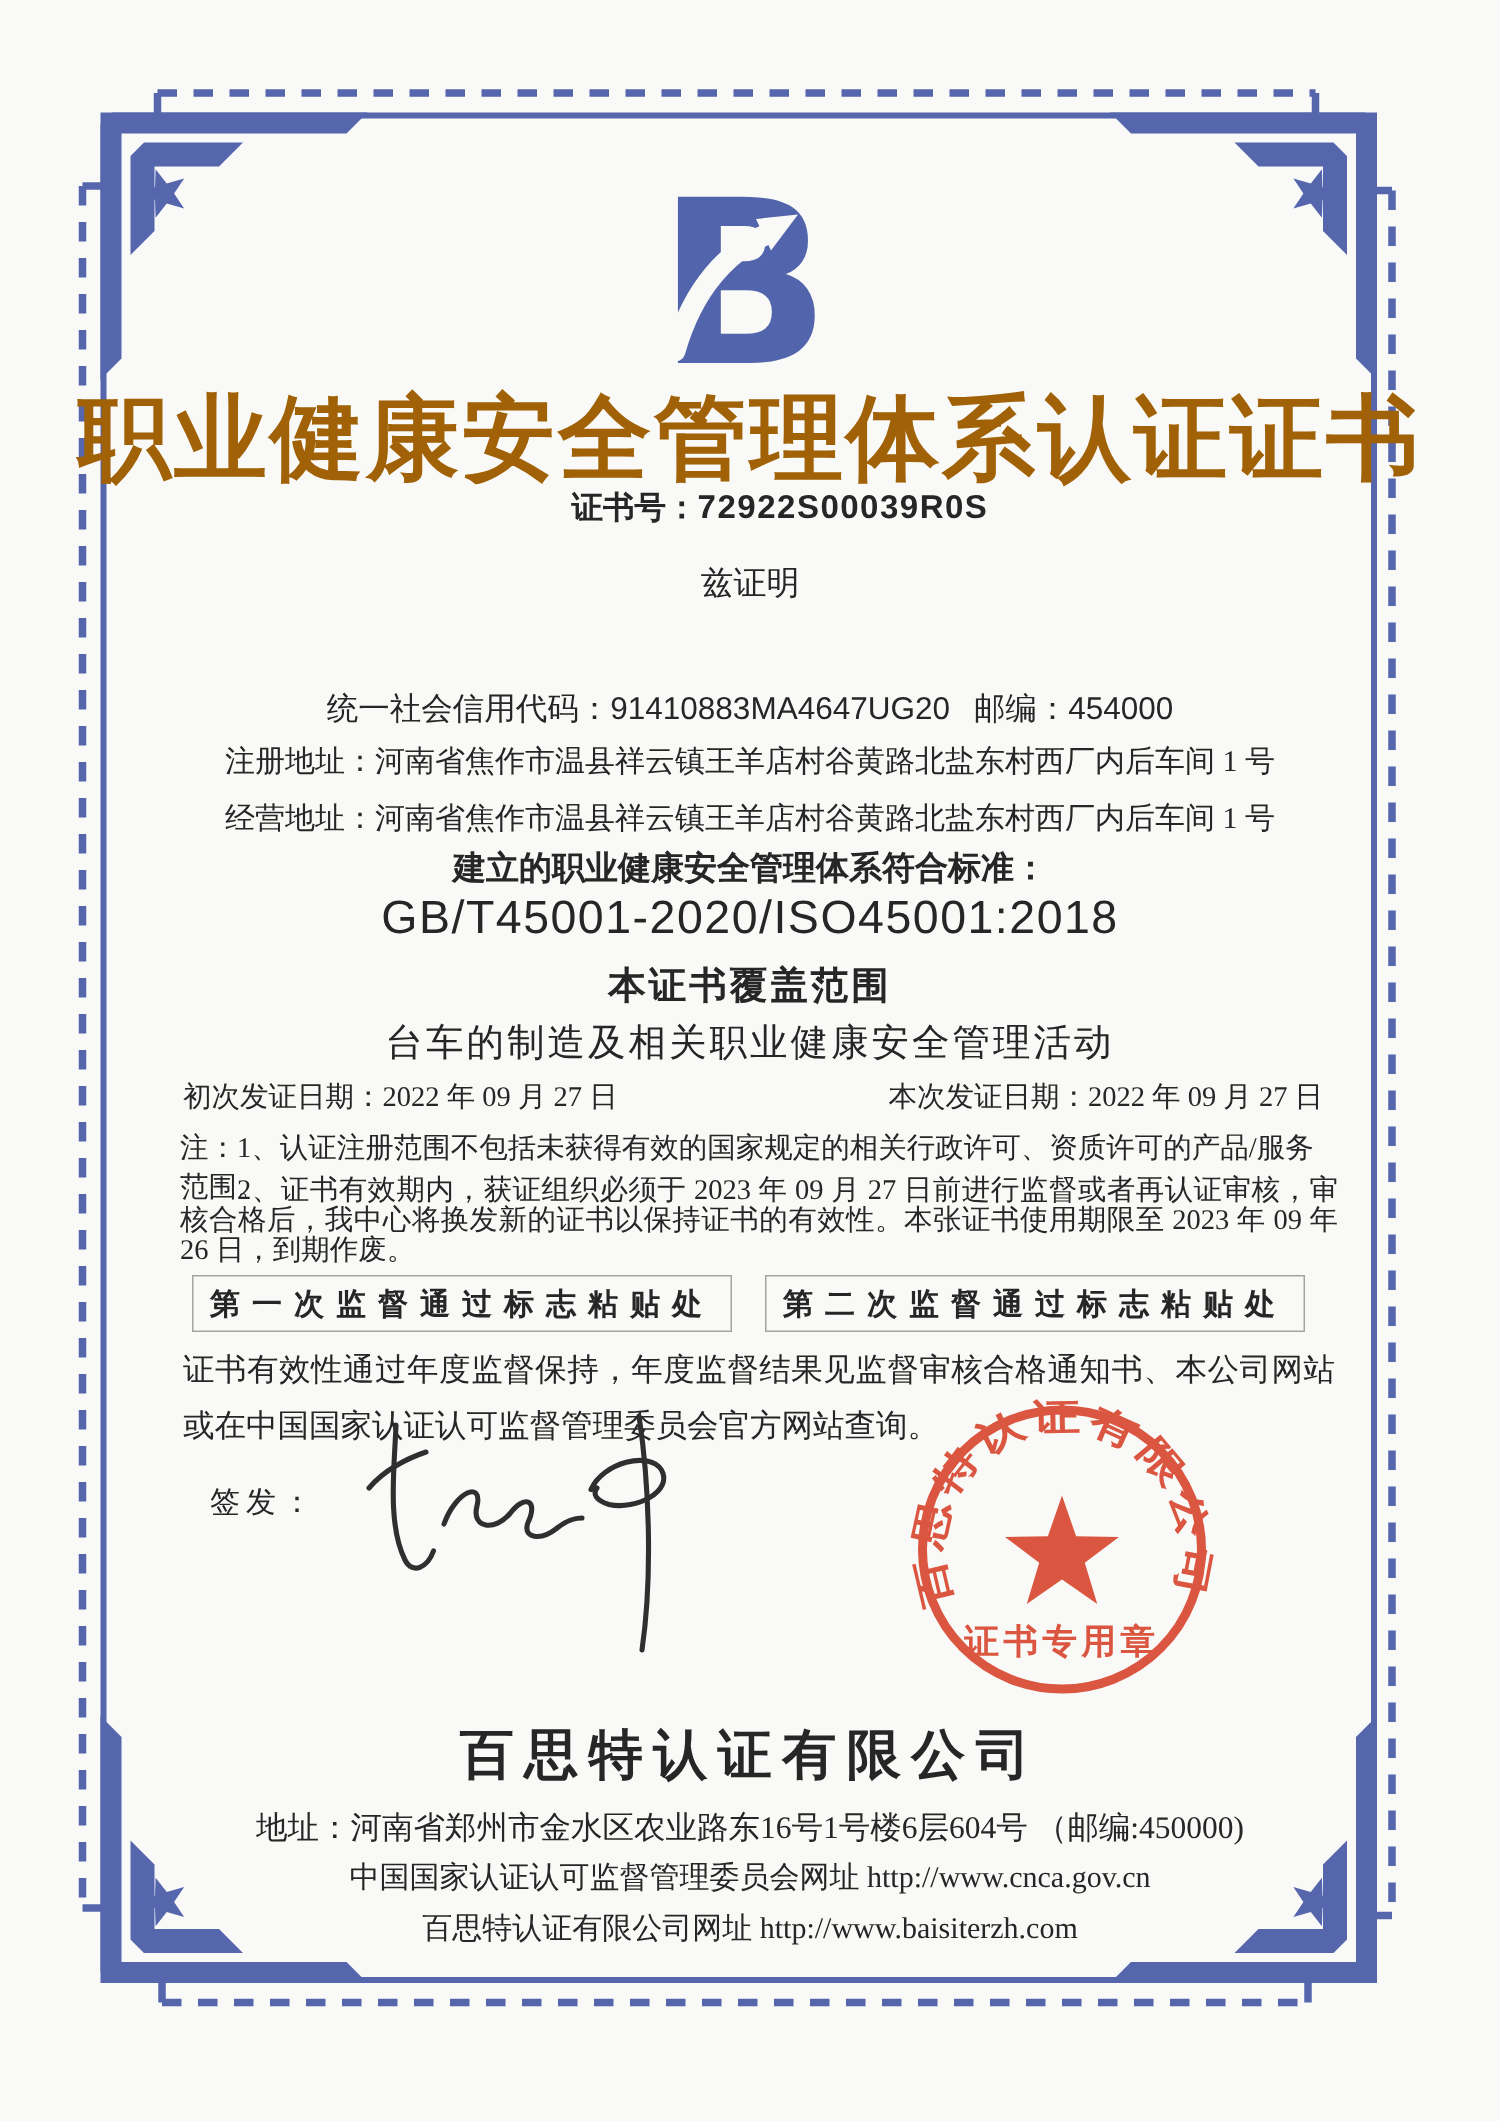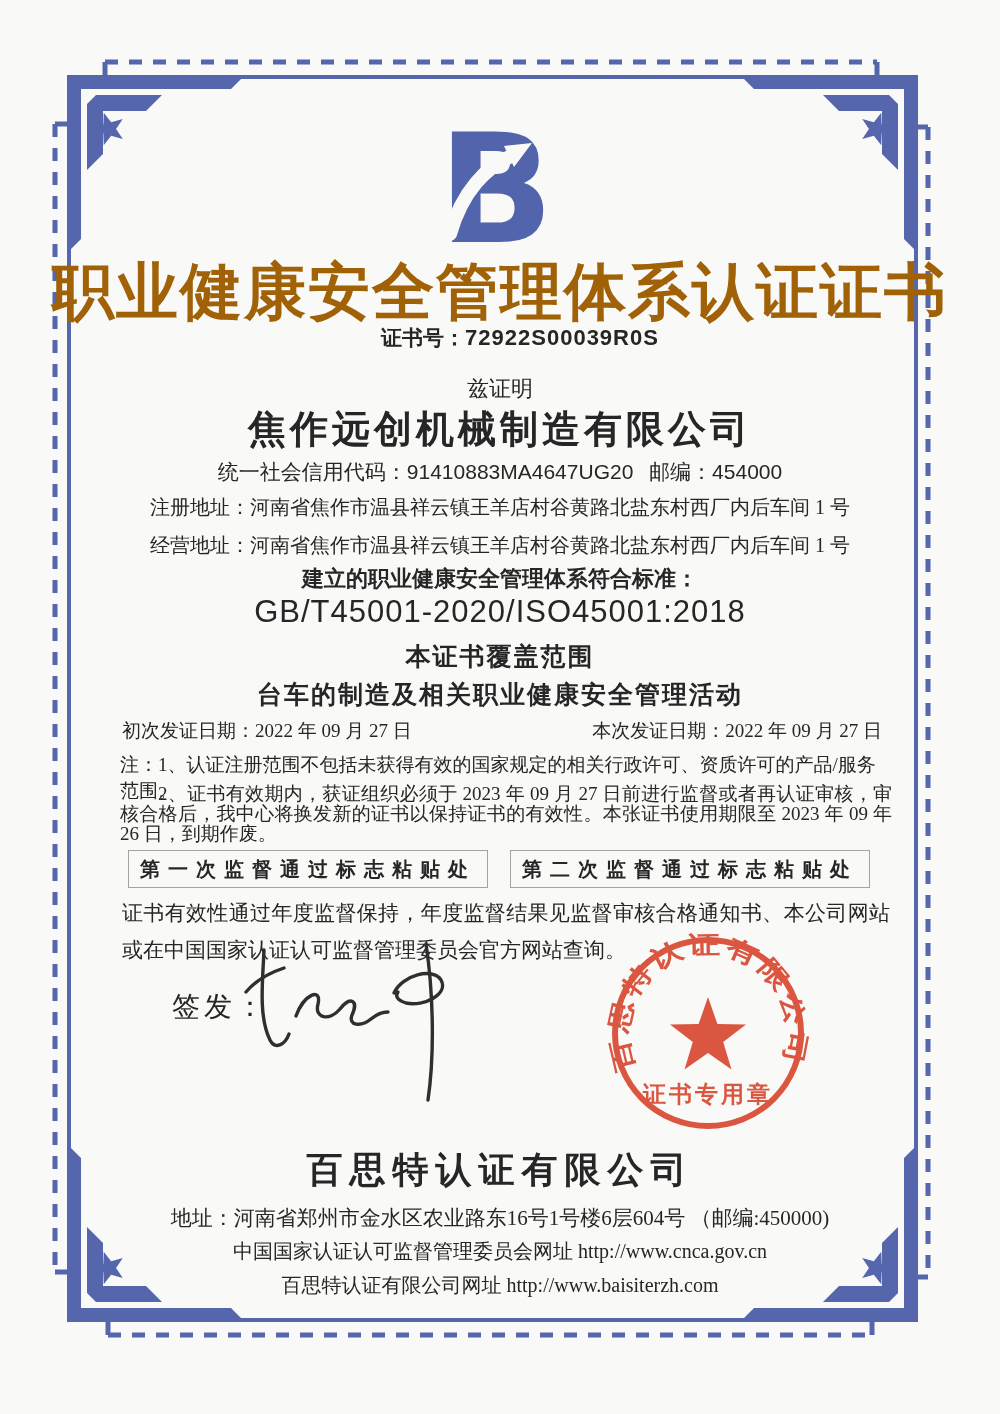--- a/index.html
+++ b/index.html
@@ -16,29 +16,29 @@
   .certno .num{font-family:"Liberation Sans","DejaVu Sans",sans-serif;font-size:22px;letter-spacing:1px;}
   .certify{top:374px;font-size:22px;}
   .company{top:404px;font-size:38px;font-weight:bold;letter-spacing:4px;}
   .credit{top:458px;font-size:21px;}
   .credit .num{font-family:"Liberation Sans","DejaVu Sans",sans-serif;}
   .addr1{top:494px;font-size:20px;}
   .addr2{top:532px;font-size:20px;}
   .stdintro{top:564px;font-size:22px;font-weight:bold;}
   .stdcode{top:594px;font-size:31px;font-family:"Liberation Sans","DejaVu Sans",sans-serif;letter-spacing:1px;}
   .scopehead{top:640px;font-size:25px;font-weight:bold;letter-spacing:2px;}
-  .scopetext{top:678px;font-size:25px;letter-spacing:2px;font-weight:bold;}
+  .scopetext{top:678px;font-size:25px;letter-spacing:2px;}
   .dates{top:718px;left:122px;width:760px;display:flex;justify-content:space-between;font-size:19px;white-space:nowrap;}
   .note1{top:752px;left:120px;width:770px;font-size:19px;}
   .note2{top:784px;left:120px;width:772px;font-size:19px;line-height:20px;text-indent:38px;text-align:justify;}
   .boxrow{top:850px;left:128px;width:742px;display:flex;justify-content:space-between;}
   .supbox{width:358px;height:36px;border:1px solid #a3a3a3;display:flex;align-items:center;justify-content:center;
           font-size:20px;font-weight:600;letter-spacing:8px;background:transparent;}
   .validity{top:895px;left:122px;width:768px;font-size:21px;line-height:37px;text-align:justify;}
-  .sign{top:988px;left:140px;font-size:28px;letter-spacing:4px;margin-left:32px;}
+  .sign{top:988px;left:140px;font-size:20px;letter-spacing:4px;}
   .footco{top:1146px;font-size:36px;font-weight:600;letter-spacing:7px;}
   .footaddr{top:1204px;font-size:21px;}
   .footline{top:1238px;font-size:20px;}
   .footline2{top:1272px;font-size:20px;}
   .urltext{font-family:"Liberation Serif",serif;}
   svg{display:block;}
 </style>
 </head>
 <body>
 
@@ -86,21 +86,20 @@
   </svg>
 
   <div class="abs ctr title">职业健康安全管理体系认证证书</div>
 
   <div class="abs ctr certno">
     <span>证书号：</span><span class="num">72922S00039R0S</span>
   </div>
 
   <div class="abs ctr certify">兹证明</div>
 
-  <div class="abs ctr company">焦作远创机械制造有限公司</div>
 
   <div class="abs ctr credit">
     <span>统一社会信用代码：</span><span class="num">91410883MA4647UG20</span>&nbsp;&nbsp;
     <span>邮编：</span><span class="num">454000</span>
   </div>
 
   <div class="abs ctr addr1">
     <span>注册地址：</span><span>河南省焦作市温县祥云镇王羊店村谷黄路北盐东村西厂内后车间 1 号</span>
   </div>
 

